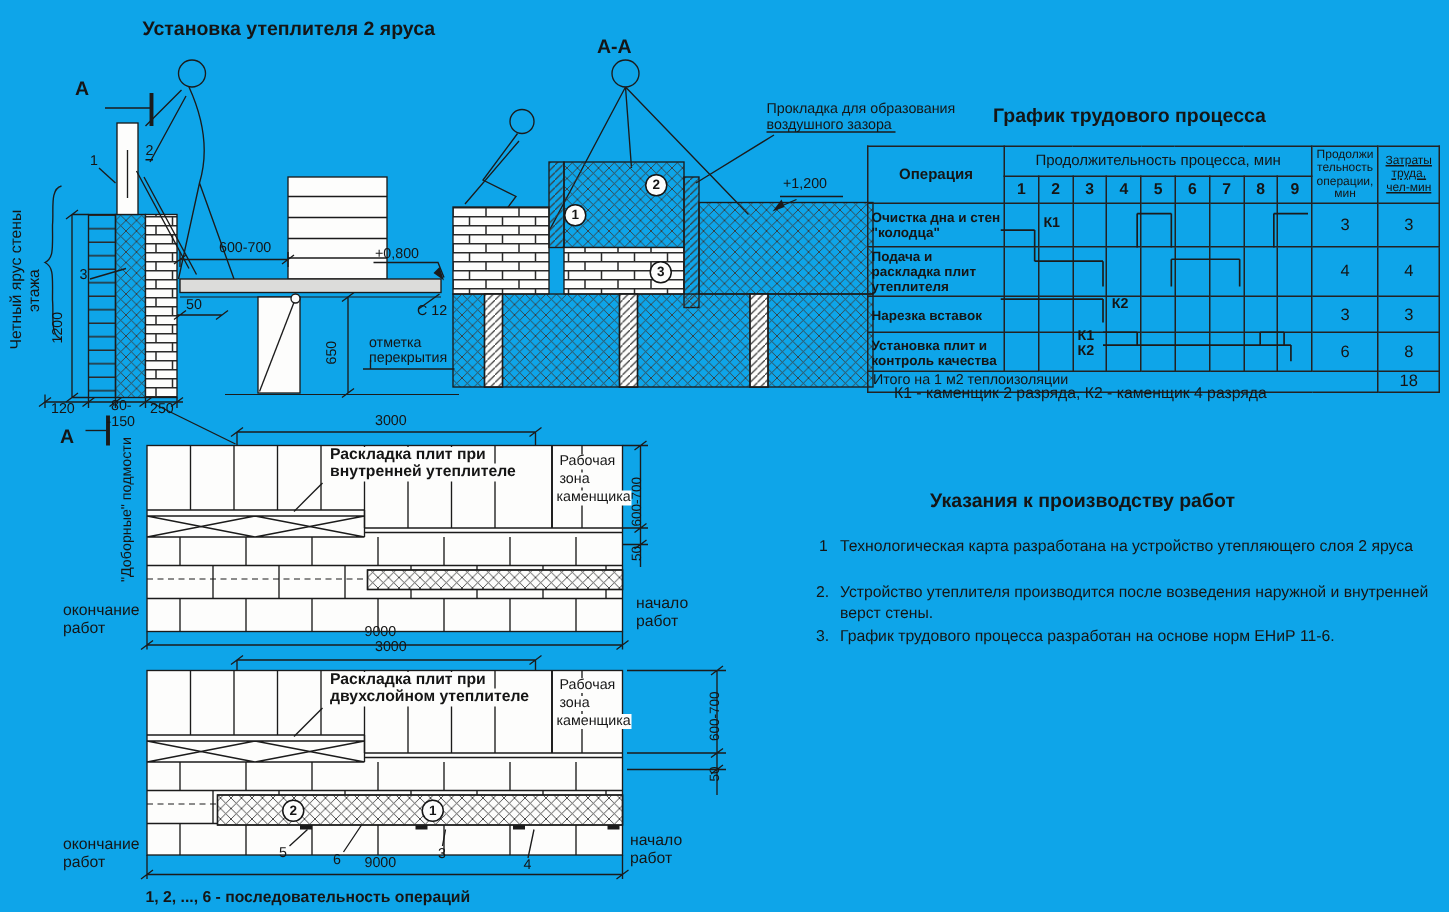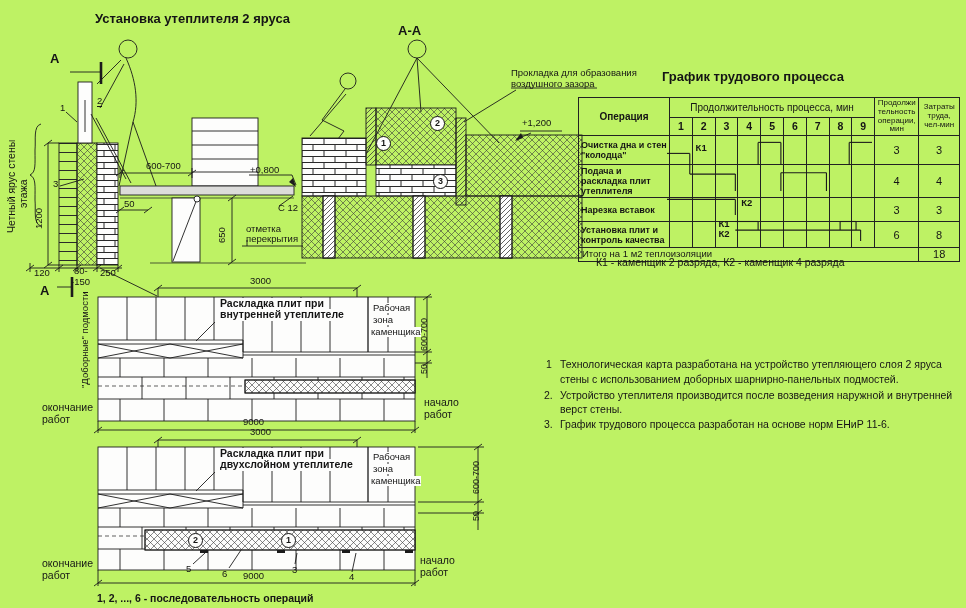--- a/index.html
+++ b/index.html
@@ -1,37 +1,37 @@
 <!DOCTYPE html>
 <html><head>
 <meta charset="utf-8">
 <style>
   html,body{margin:0;padding:0;background:#e8e8e8;}
-  #page{position:relative;width:966px;height:608px;background:#bef264;overflow:hidden;
+  #page{position:relative;width:966px;height:608px;background:#0ea5e9;overflow:hidden;
         font-family:"Liberation Sans",sans-serif;color:#151515;}
   #art{position:absolute;left:0;top:0;}
   .lbl{position:absolute;font-size:10px;line-height:1.1;white-space:nowrap;color:#151515;}
   .b{font-weight:bold;}
   .f13{font-size:13px;}
   .f105{font-size:10.5px;}
   .f95{font-size:9.5px;}
   .f9{font-size:9px;}
   .vert{transform-origin:0 0;transform:rotate(-90deg);}
   .wbg{background:#fdfdfc;padding:0 1px;}
   .circ{position:absolute;width:13px;height:13px;border:1px solid #151515;border-radius:50%;
         background:#fdfdfc;font-size:9px;line-height:13px;text-align:center;font-weight:bold;}
   .u{border-bottom:1px solid #151515;}
   
   #sched{position:absolute;left:578px;top:97px;border-collapse:collapse;table-layout:fixed;}
   #sched td{border:1px solid #222;padding:0;font-size:9px;vertical-align:middle;
             text-align:center;line-height:1.12;overflow:hidden;}
   #sched td.op{width:86px;text-align:left;padding:1px 2px;font-weight:bold;}
   #sched td.min{width:21.8px;}
   #sched td.dur{width:43px;font-size:8px;}
-  #sched td.lab{width:40px;font-size:8px;}
+  #sched td.lab{width:40px;font-size:8px;text-decoration:underline;}
   #sched td.val{font-size:11px;}
   #sched td.digit{font-size:10.5px;font-weight:bold;}
   #sched td.tot{text-align:left;padding:1px 3px;font-size:9.5px;}
   #gantt-svg{position:absolute;left:667px;top:136px;}
 </style>
 </head>
 <body>
 
 <div id="page">
 
@@ -365,22 +365,22 @@
   <span class="lbl f95" style="left:222px;top:569px">6</span>
   <span class="lbl f95" style="left:292px;top:565px">3</span>
   <span class="lbl f95" style="left:349px;top:572px">4</span>
   <span class="lbl f105" style="left:42px;top:558px">окончание</span>
   <span class="lbl f105" style="left:42px;top:570px">работ</span>
   <span class="lbl f105" style="left:420px;top:555px">начало</span>
   <span class="lbl f105" style="left:420px;top:567px">работ</span>
   <span class="lbl f95" style="left:243px;top:571px">9000</span>
   <span class="lbl b f105" style="left:97px;top:593px">1, 2, ..., 6 - последовательность операций</span>
 
+  <span class="lbl b f13" style="left:620px;top:327px">Указания к производству работ</span>
   <span class="lbl f105" style="left:546px;top:359px">1</span>
   <span class="lbl f105" style="left:560px;top:359px">Технологическая карта разработана на устройство утепляющего слоя 2 яруса</span>
-  <span class="lbl f105" style="left:560px;top:374px">стены с использованием доборных шарнирно-панельных подмостей.</span>
   <span class="lbl f105" style="left:544px;top:390px">2.</span>
   <span class="lbl f105" style="left:560px;top:390px">Устройство утеплителя производится после возведения наружной и внутренней</span>
   <span class="lbl f105" style="left:560px;top:404px">верст стены.</span>
   <span class="lbl f105" style="left:544px;top:419px">3.</span>
   <span class="lbl f105" style="left:560px;top:419px">График трудового процесса разработан на основе норм ЕНиР 11-6.</span>
 
 </div>
 
 </body></html>

